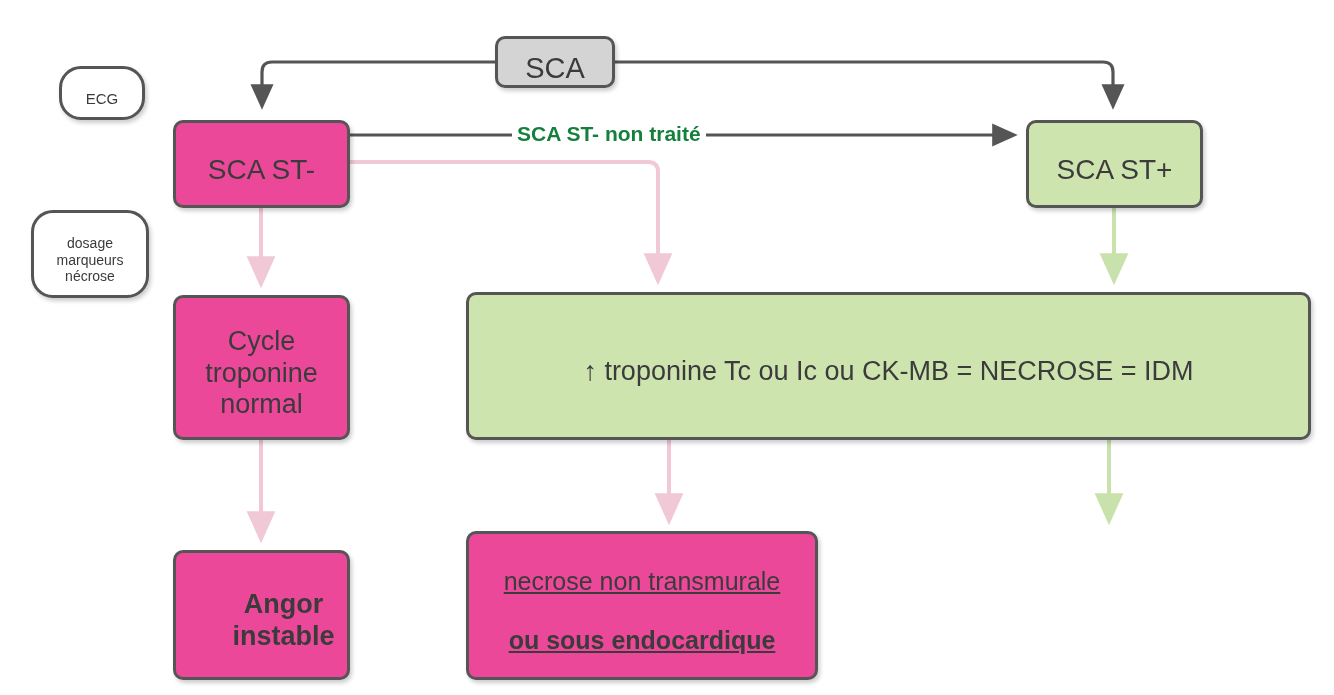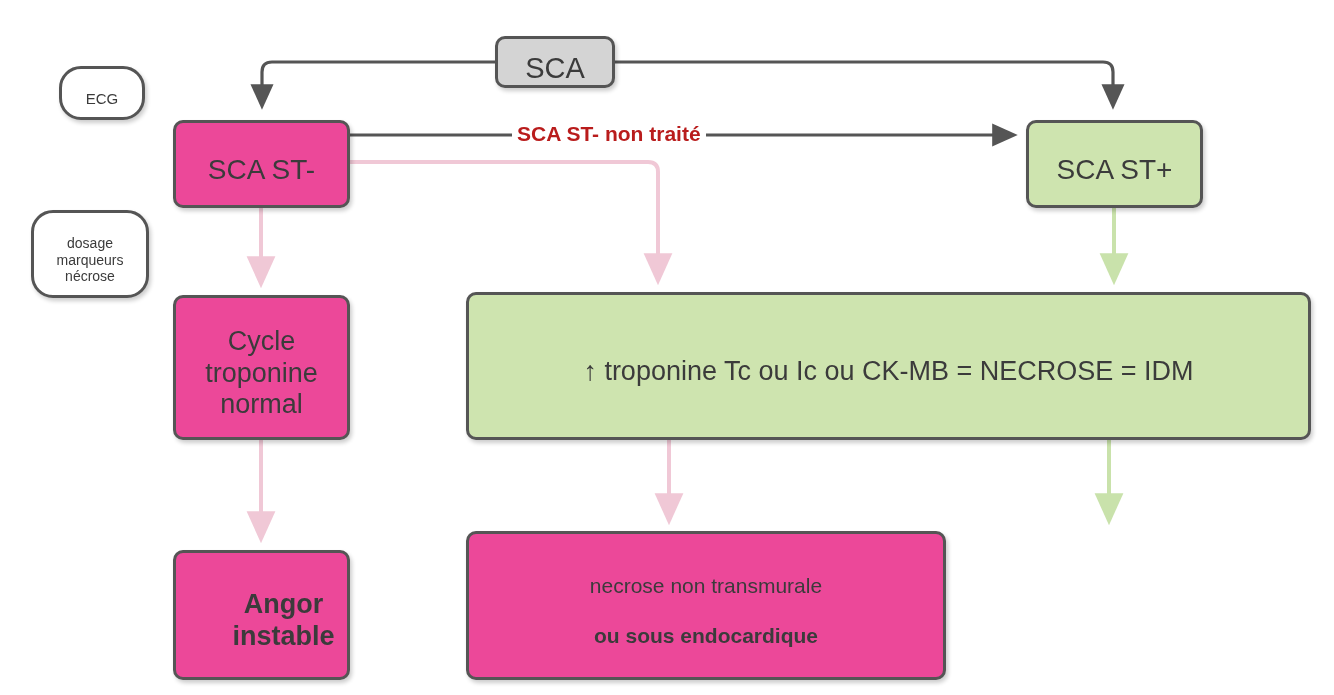--- a/index.html
+++ b/index.html
@@ -50,31 +50,31 @@
     justify-content: flex-end;
   }
   .n-sca        { left: 495px; top: 36px;  width: 120px; height: 52px;  font-size: 29px; }
   .n-ecg        { left: 59px;  top: 66px;  width: 86px;  height: 54px;  font-size: 15px; }
   .n-dosage     { left: 31px;  top: 210px; width: 118px; height: 88px;  font-size: 14px; }
   .n-st-minus   { left: 173px; top: 120px; width: 177px; height: 88px;  font-size: 28px; }
   .n-st-plus    { left: 1026px;top: 120px; width: 177px; height: 88px;  font-size: 28px; }
   .n-cycle      { left: 173px; top: 295px; width: 177px; height: 145px; font-size: 27px; }
   .n-necrosis   { left: 466px; top: 292px; width: 845px; height: 148px; font-size: 27px; }
   .n-angor      { left: 173px; top: 550px; width: 177px; height: 130px; font-size: 27px; font-weight: bold; padding-left: 44px; }
-  .n-nontrans   { left: 466px; top: 531px; width: 480px; height: 149px; font-size: 21px; }
+  .n-nontrans   { left: 466px; top: 531px; width: 352px; height: 149px; font-size: 25px; text-decoration: underline; }
   .n-trans      { left: 906px; top: 531px; width: 405px; height: 149px; font-size: 25px; }
 
   .node .inner { padding: 0 8px; width: 100%; margin-top: 12px; }
   .b { font-weight: bold; }
 
   .edge-label {
     position: absolute;
     font-size: 21px;
     font-weight: bold;
-    color: #b91c1c;
+    color: #15803d;
     background: #ffffff;
     padding: 0 5px;
     white-space: nowrap;
     z-index: 3;
     left: 512px;
     top: 122px;
   }
 </style>
 </head>
 <body>

